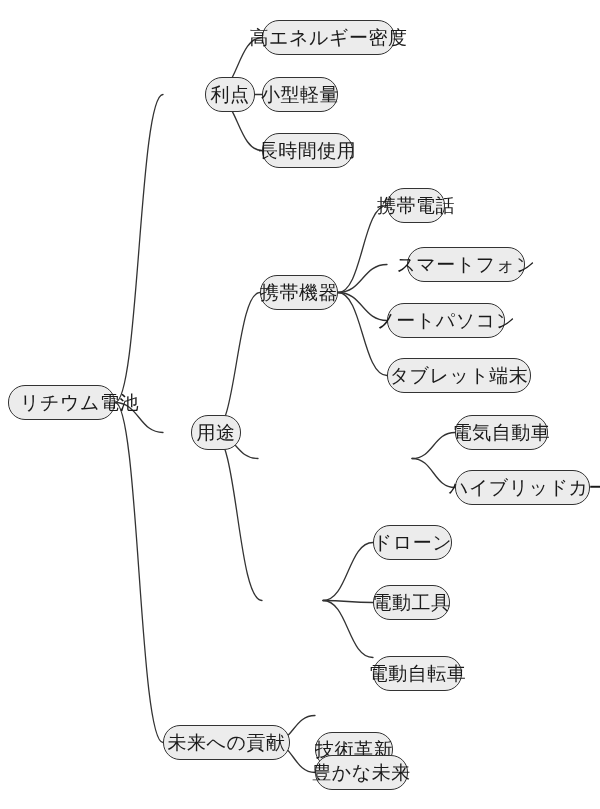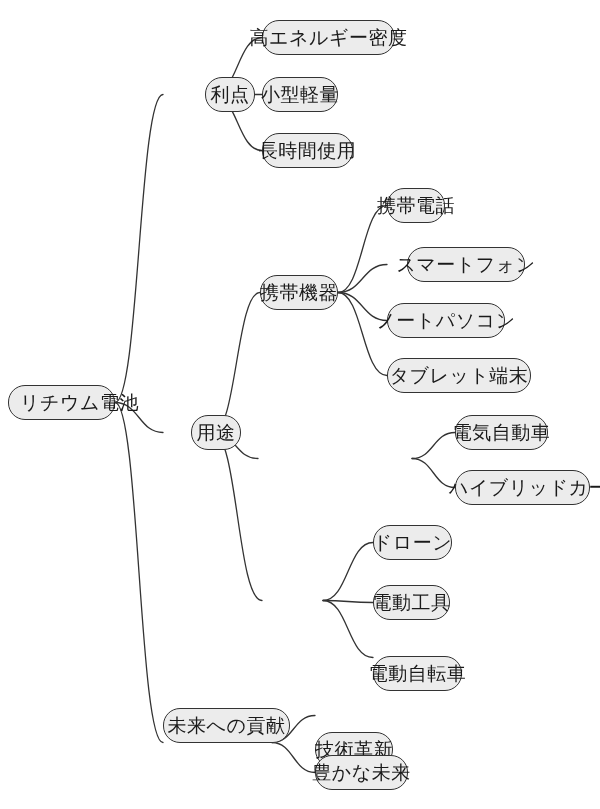--- a/index.html
+++ b/index.html
@@ -82,17 +82,17 @@
   <div class="node" style="left:387px; top:188px; width:58px;">携帯電話</div>
   <div class="node" style="left:387px; top:247px; width:118px;margin-left:20px;">スマートフォン</div>
   <div class="node" style="left:387px; top:303px; width:118px;">ノートパソコン</div>
   <div class="node" style="left:387px; top:358px; width:144px;">タブレット端末</div>
   <div class="node" style="left:455px; top:415px; width:93px;">電気自動車</div>
   <div class="node" style="left:455px; top:470px; width:135px;padding-left:12px;">ハイブリッドカー</div>
   <div class="node" style="left:373px; top:525px; width:79px;text-align:center;">ドローン</div>
   <div class="node" style="left:373px; top:585px; width:77px;">電動工具</div>
   <div class="node" style="left:373px; top:656px; width:89px;">電動自転車</div>
 
-  <div class="node" style="left:163px; top:708px; width:127px;">未来への貢献</div>
+  <div class="node" style="left:163px; top:725px; width:127px;">未来への貢献</div>
   <div class="node" style="left:315px; top:732px; width:78px;">技術革新</div>
   <div class="node" style="left:315px; top:755px; width:93px;text-align:right;">豊かな未来</div>
 
 </div>
 
 </body></html>

